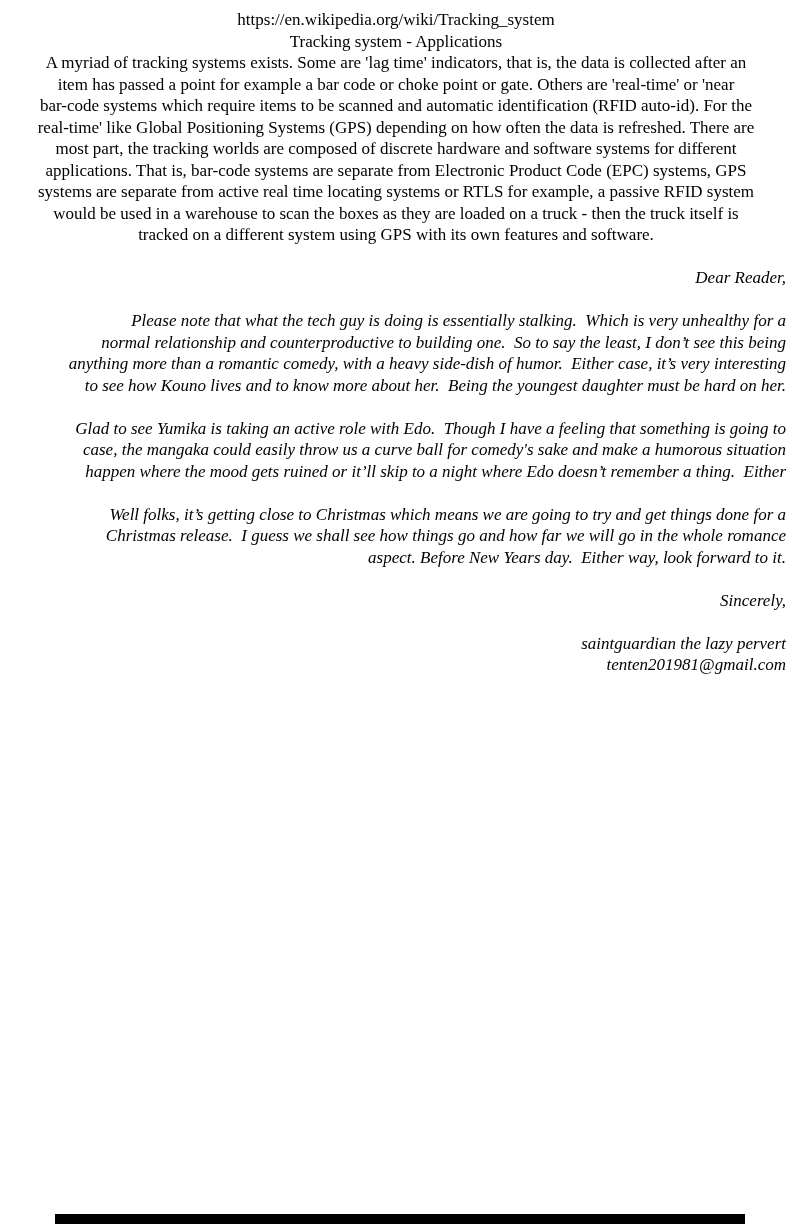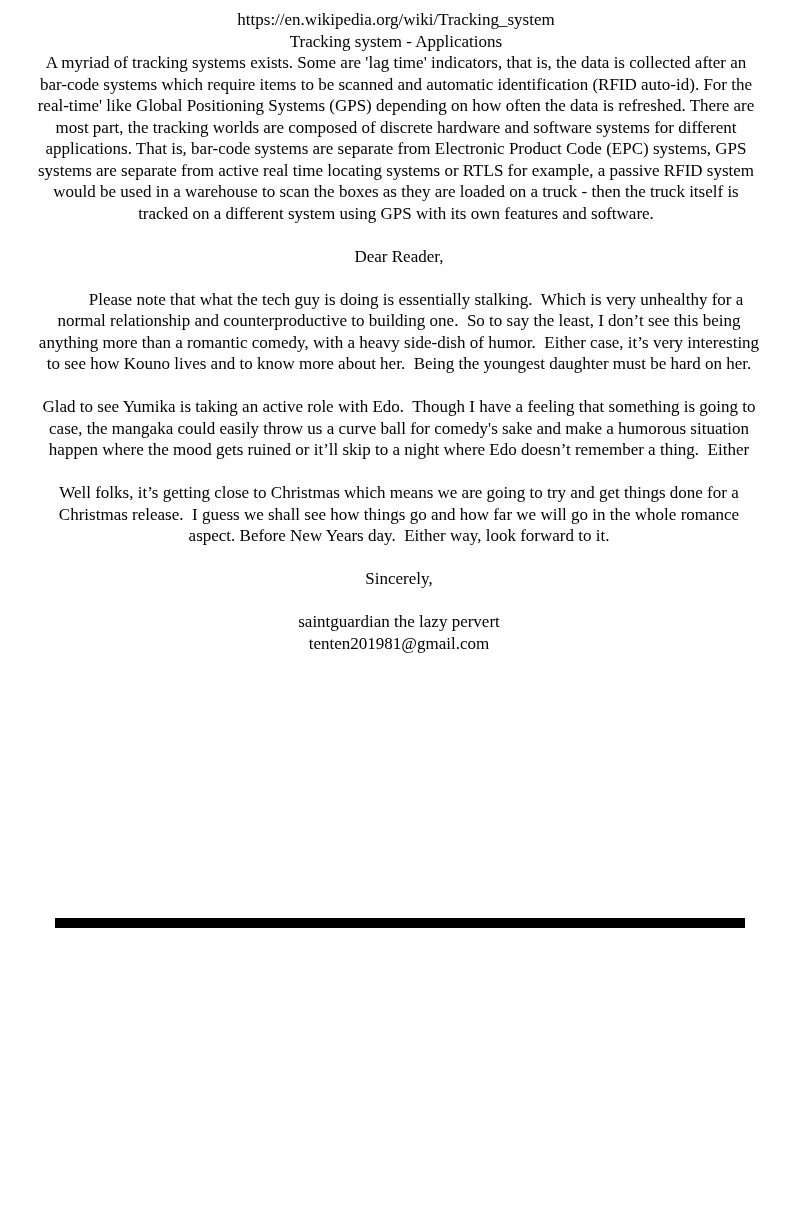--- a/index.html
+++ b/index.html
@@ -3,40 +3,41 @@
 <meta charset="utf-8">
 <style>
   html, body {
     margin: 0;
     padding: 0;
     background: #ffffff;
   }
   .page {
     position: relative;
     width: 792px;
-    height: 928px;
+    height: 1224px;
     background: #ffffff;
     color: #000000;
     font-family: "Liberation Serif", serif;
     font-size: 17px;
     line-height: 21.5px;
     overflow: hidden;
   }
   .header {
     padding-top: 9px;
     text-align: center;
   }
   .line {
     white-space: pre;
   }
   .letter {
     margin-top: 21.5px;
     padding-left: 12px;
     padding-right: 6px;
-    text-align: center;
+    text-align: right;
+    font-style: italic;
   }
   .para {
     margin: 0 0 21.5px 0;
   }
   .para:last-child {
     margin-bottom: 12px;
   }
   .scrollbar-thumb {
     position: absolute;
     left: 55px;
@@ -49,20 +50,21 @@
 </head>
 <body>
 
 <div class="page">
 
   <header class="header">
     <div class="line">https://en.wikipedia.org/wiki/Tracking_system</div>
     <div class="line">Tracking system - Applications</div>
     <div class="excerpt">
         <div class="line">A myriad of tracking systems exists. Some are 'lag time' indicators, that is, the data is collected after an</div>
+        <div class="line">item has passed a point for example a bar code or choke point or gate. Others are 'real-time' or 'near</div>
         <div class="line">bar-code systems which require items to be scanned and automatic identification (RFID auto-id). For the</div>
         <div class="line">real-time' like Global Positioning Systems (GPS) depending on how often the data is refreshed. There are</div>
         <div class="line">most part, the tracking worlds are composed of discrete hardware and software systems for different</div>
         <div class="line">applications. That is, bar-code systems are separate from Electronic Product Code (EPC) systems, GPS</div>
         <div class="line">systems are separate from active real time locating systems or RTLS for example, a passive RFID system</div>
         <div class="line">would be used in a warehouse to scan the boxes as they are loaded on a truck - then the truck itself is</div>
         <div class="line">tracked on a different system using GPS with its own features and software.</div>
       </div>
   </header>
 

